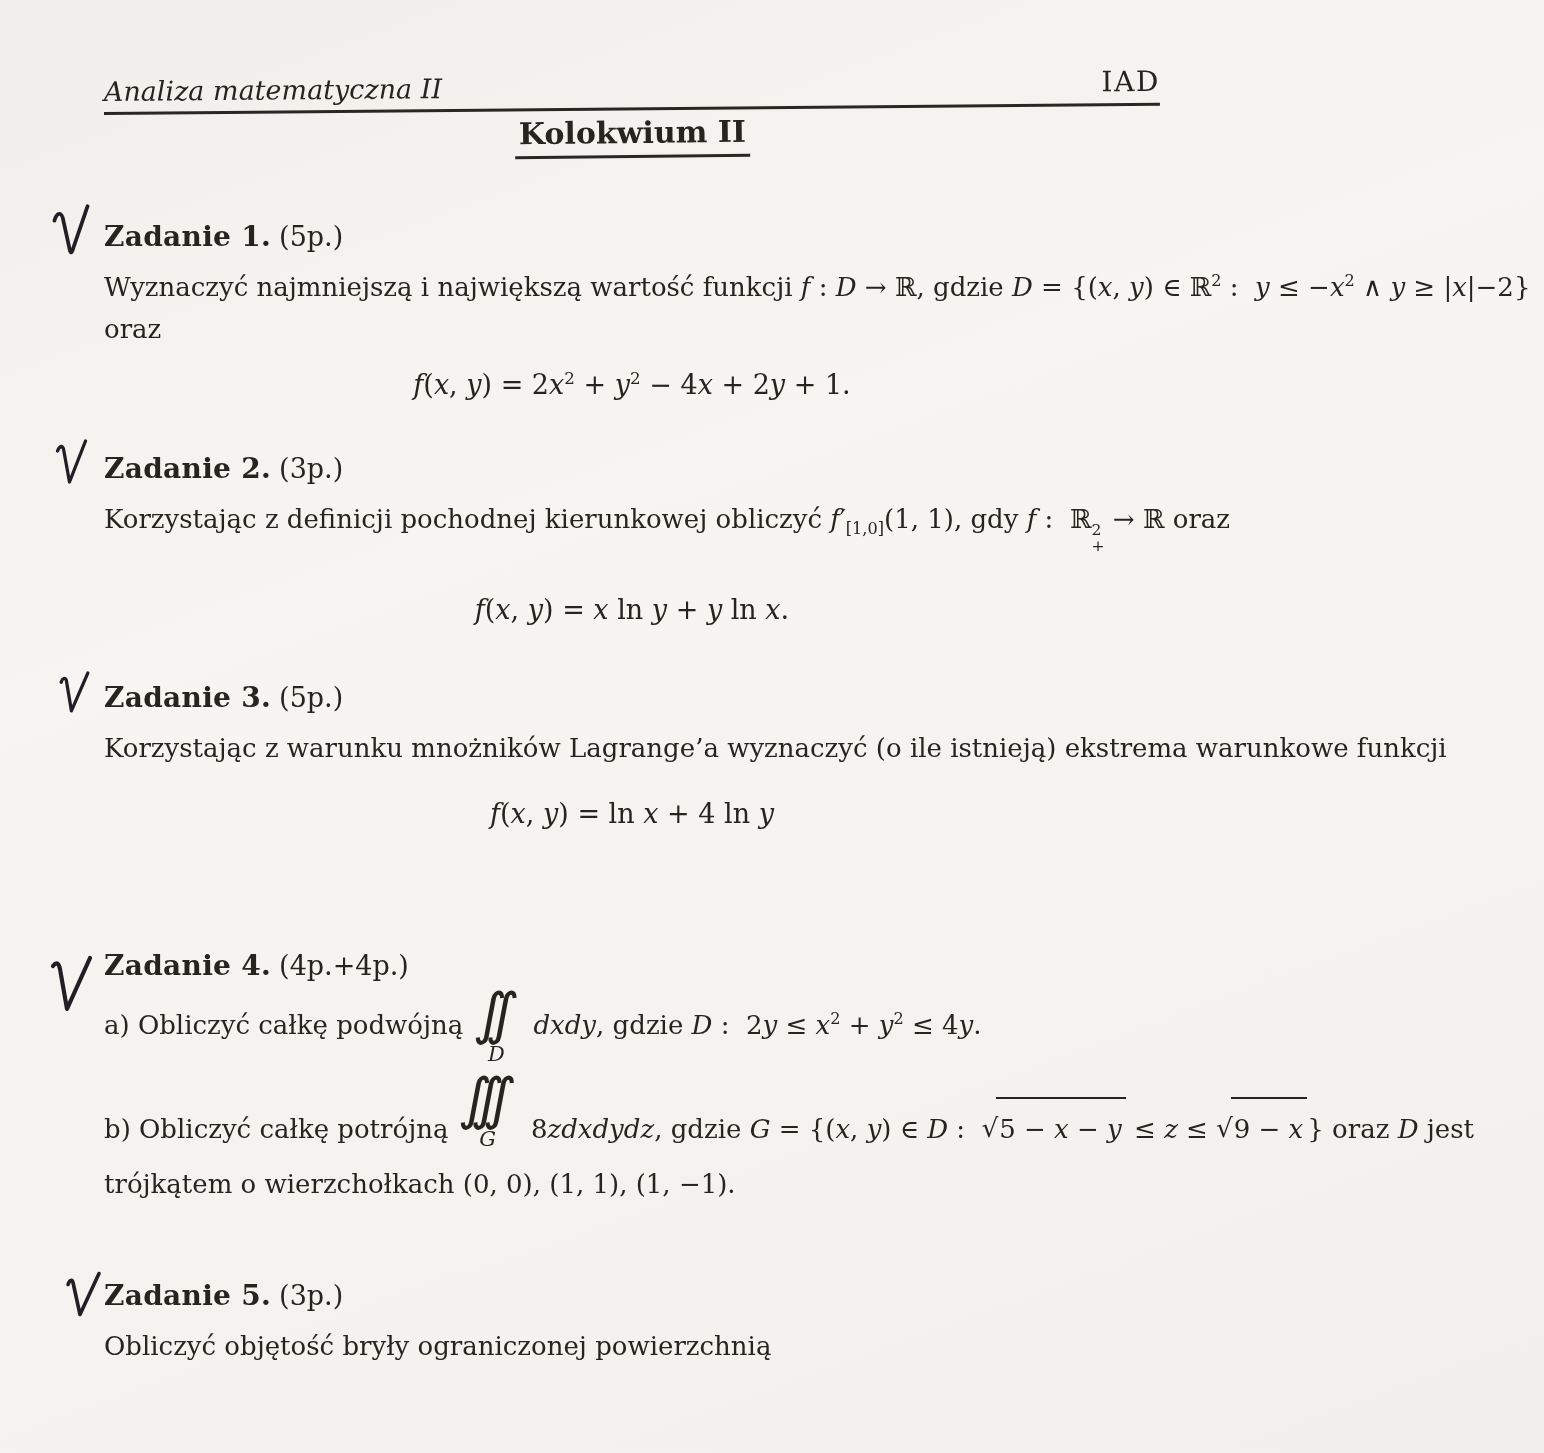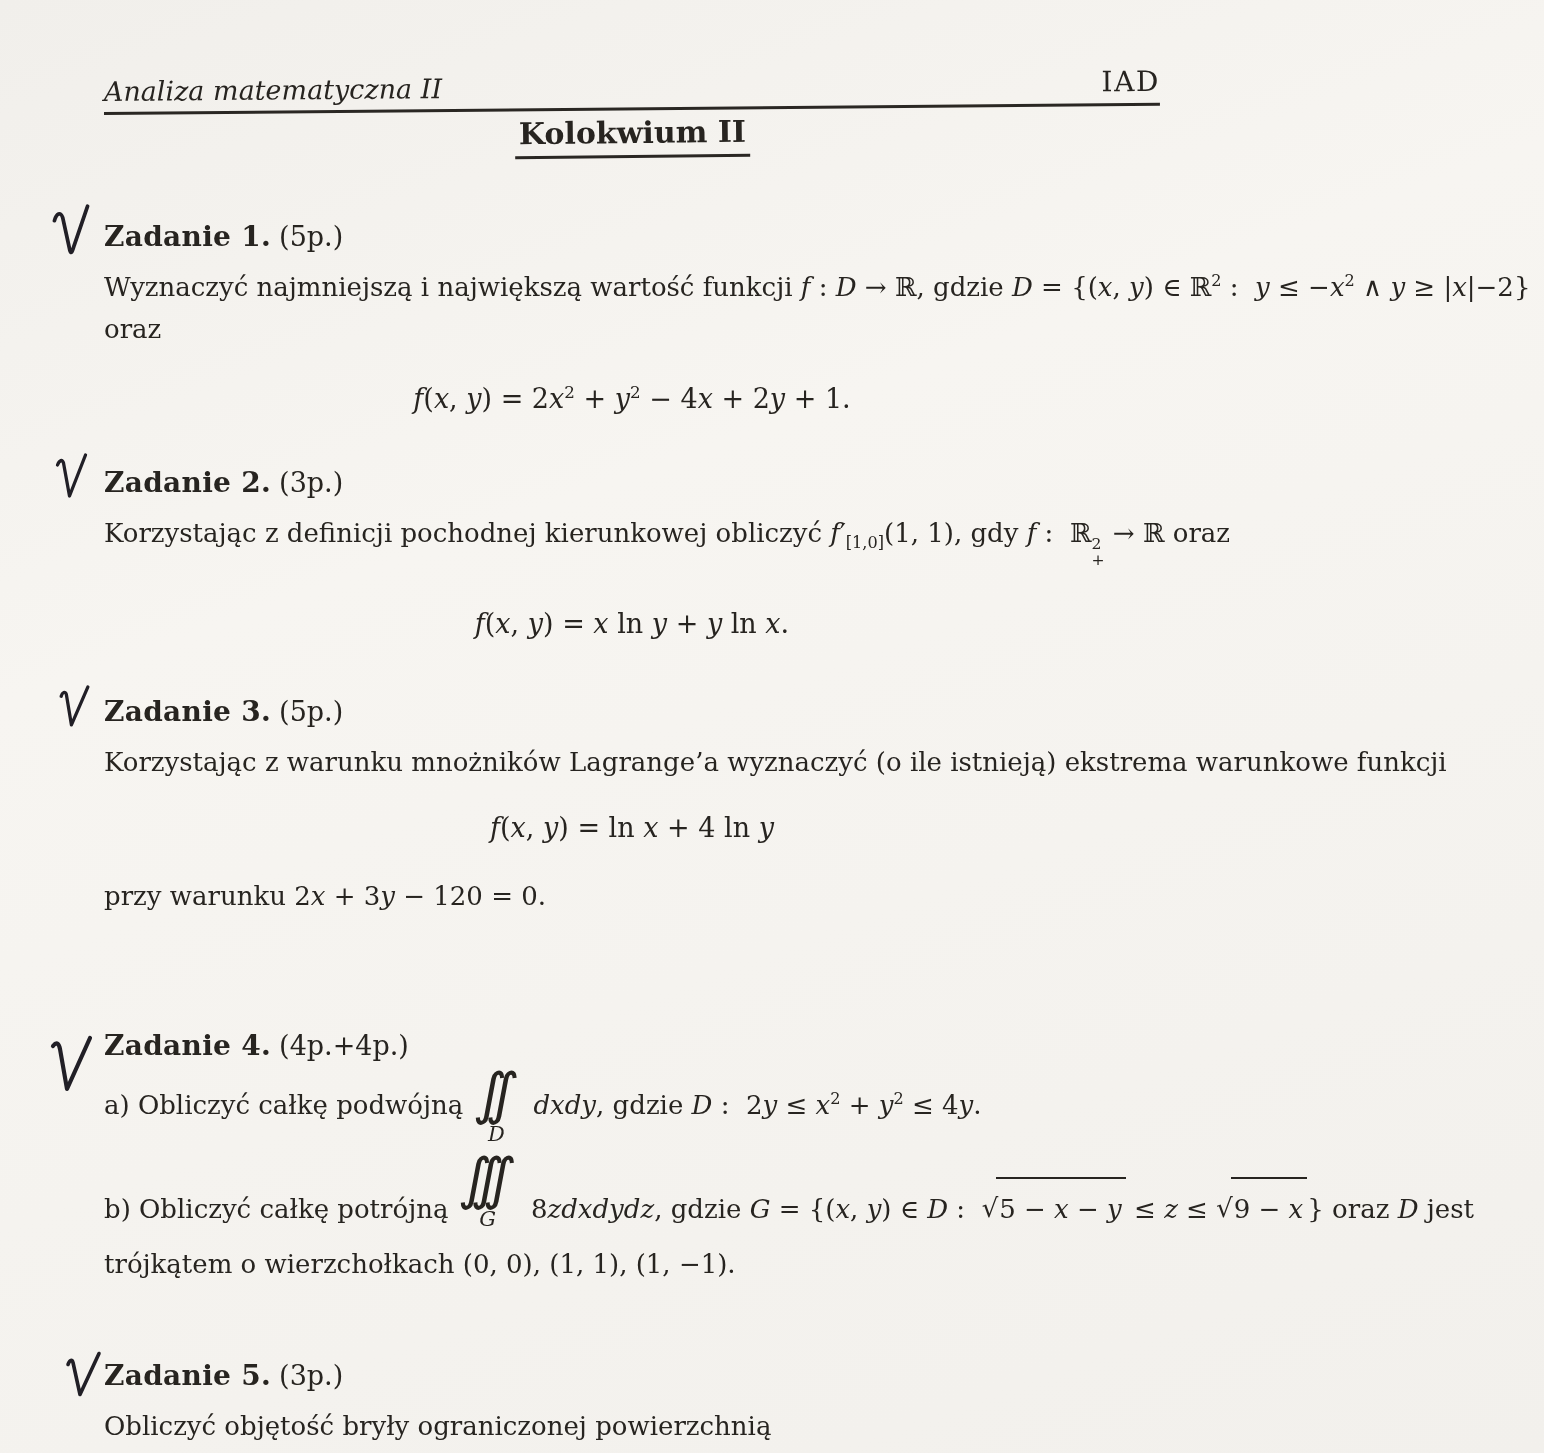--- a/index.html
+++ b/index.html
@@ -49,21 +49,21 @@
   sub{font-size:62%;line-height:0;vertical-align:sub;text-align:right;}
   .ss{display:inline-flex;flex-direction:column;align-items:flex-start;font-size:60%;line-height:1.05;vertical-align:-0.45em;}
   .up{font-style:normal;}
   .sqrt{white-space:nowrap;display:inline-block;}
   .radical{display:inline-block;transform:translateY(-1px);margin-right:-2px;}
   .rad{border-top:2px solid currentColor;padding:15px 4px 0 3px;}
 
   .formula{
     text-align:center;font-size:27px;line-height:46px;
   }
-  .f-1{margin-top:26px;}
+  .f-1{margin-top:12px;}
   .f-2{margin-top:32px;}
   .f-3{margin-top:22px;margin-bottom:24px;}
 
   
   .intline{display:flex;align-items:center;flex-wrap:nowrap;margin-top:8px;}
   .line-a{margin-top:4px;}
   .line-b{margin-top:6px;align-items:flex-end;}
   .bigint{display:inline-flex;flex-direction:column;align-items:center;margin:0 8px 0 4px;}
   .bigint-glyphs{
     font-family:"DejaVu Sans","DejaVu Serif",sans-serif;
@@ -120,21 +120,20 @@
 
   <section class="task task-3">
     <svg class="check check-t3" viewBox="0 0 32 44">
       <path d="M3 11 C4 7 7 6 8 9 L13 39 L29 2" stroke-width="3.2"></path>
     </svg>
     <div class="task-heading">
       <span class="h-bold">Zadanie 3.</span><span class="h-points">(5p.)</span>
     </div>
     <div class="task-line"><span class="seg">Korzystając z warunku mnożników Lagrange’a wyznaczyć (o ile istnieją) ekstrema warunkowe funkcji</span></div>
     <div class="formula math f-3"><i class="mvar">f</i>(<i class="mvar">x</i>, <i class="mvar">y</i>) = <span class="up">ln</span> <i class="mvar">x</i> + 4 <span class="up">ln</span> <i class="mvar">y</i></div>
-    <div class="task-line"><span class="seg">przy warunku </span><span class="seg math">2<i class="mvar">x</i> + 3<i class="mvar">y</i> − 120 = 0.</span></div>
   </section>
 
   <section class="task task-4">
     <div class="task-heading">
       <span class="h-bold">Zadanie 4.</span><span class="h-points">(4p.+4p.)</span>
     </div>
     <div class="task-line intline line-a">
         <span class="seg">a) Obliczyć całkę podwójną </span>
         <span class="bigint">
           <span class="bigint-glyphs">∫∫</span>

